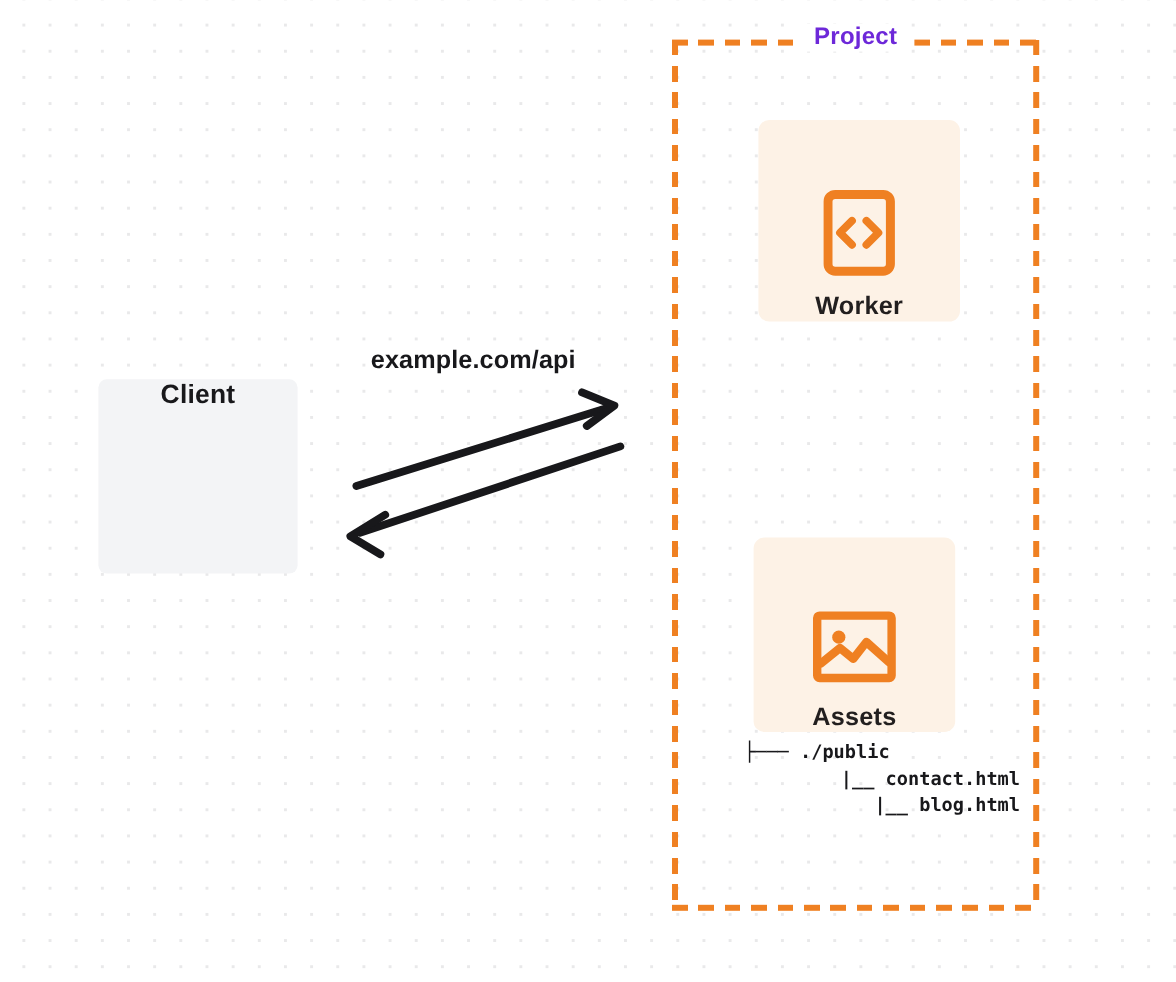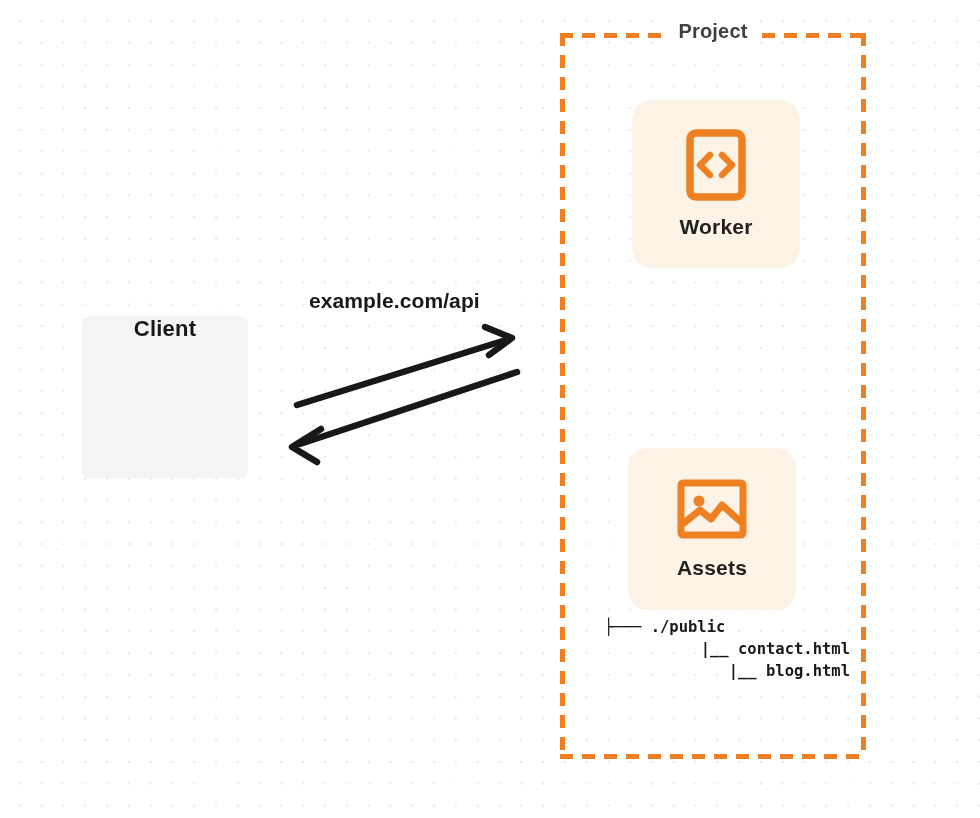--- a/index.html
+++ b/index.html
@@ -103,34 +103,34 @@
 
   #project-title {
     position: absolute;
     left: 50%;
     top: -13px;
     transform: translateX(-50%);
     background: #ffffff;
     padding: 0 7px;
     font-size: 20px;
     font-weight: bold;
-    color: #404040;
+    color: #6d28d9;
     letter-spacing: 0.2px;
     white-space: nowrap;
   }
 
   
   .service-card {
     position: absolute;
     background: #fdf2e6;
-    border-radius: 20px;
+    border-radius: 9px;
     display: flex;
     flex-direction: column;
     align-items: center;
-    justify-content: center;
+    justify-content: flex-end;
   }
   #worker-card {
     left: 72px;
     top: 67px;
     width: 168px;
     height: 168px;
   }
   #assets-card {
     left: 68px;
     top: 415px;
@@ -161,20 +161,21 @@
     color: #18181b;
     line-height: 22px;
   }
   #assets-file-tree .tree-line {
     display: block;
     white-space: pre;
     text-align: right;
   }
   #assets-file-tree .tree-line.root {
     text-align: left;
+    margin-left: 16px;
   }
 </style>
 </head>
 <body>
 
 <div id="canvas">
 
   <div id="client-node">
     <span class="node-label">Client</span>
   </div>

